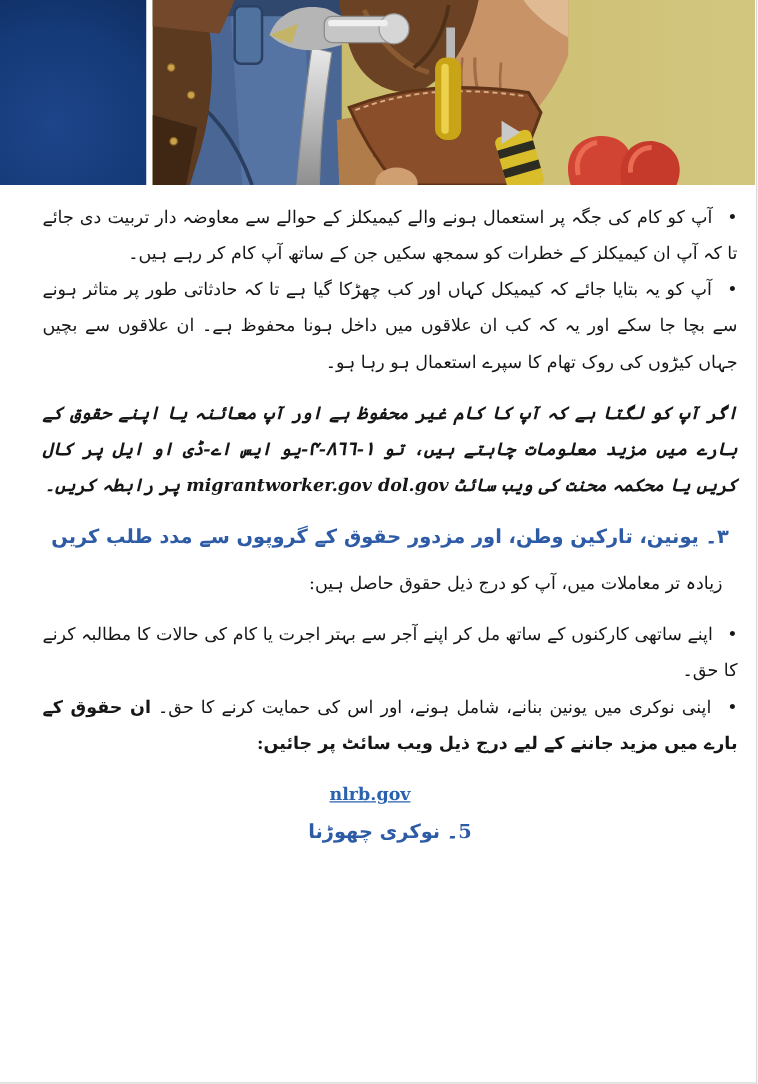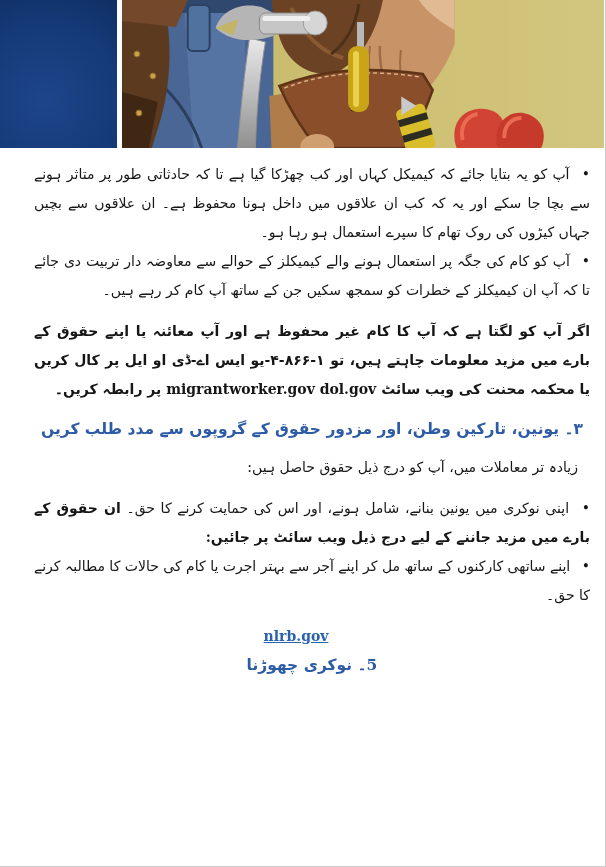--- a/index.html
+++ b/index.html
@@ -28,21 +28,21 @@
 
   
   .content {
     position: absolute; top: 160px; right: 16px; width: 556px;
     direction: rtl; text-align: justify;
     font-size: 14px; line-height: 29px;
   }
   .bullets { margin: 0 0 12px 0; padding: 0; list-style: none; }
   .bullets li { margin: 0; }
   .bullets li::before { content: "\2022\2002"; }
-  .bold-para { margin: 0 0 13px 0; font-weight: bold; }
+  .bold-para { margin: 0 0 13px 0; font-weight: bold; font-style: italic; }
   .sec-heading {
     margin: 2px 0 10px 0;
     font-size: 15.5px; line-height: 24px; font-weight: bold;
     color: var(--heading, #2d5ba6);
     text-align: center;
   }
   .intro { margin: 12px; }
   .link-line { margin: 0; text-align: center; padding-right: 32px; line-height: 29px; }
   .weblink {
     color: var(--link, #2a62ae);
@@ -147,41 +147,41 @@
           <path d="M384,138 C383,126 391,118 401,118" stroke="#ea6b52" stroke-width="4" fill="none"></path>
         </g>
       </svg>
     </div>
   </header>
 
   <main class="content">
 
     <ul class="bullets">
       <li>
-        <span>آپ کو یہ بتایا جائے کہ کیمیکل کہاں اور کب چھڑکا گیا ہے تا کہ حادثاتی طور پر متاثر ہونے سے بچا جا سکے اور یہ کہ کب ان علاقوں میں داخل ہونا محفوظ ہے۔ ان علاقوں سے بچیں جہاں کیڑوں کی روک تھام کا سپرے استعمال ہو رہا ہو۔</span>
+        <span>آپ کو کام کی جگہ پر استعمال ہونے والے کیمیکلز کے حوالے سے معاوضہ دار تربیت دی جائے تا کہ آپ ان کیمیکلز کے خطرات کو سمجھ سکیں جن کے ساتھ آپ کام کر رہے ہیں۔</span>
       </li>
       <li>
-        <span>آپ کو کام کی جگہ پر استعمال ہونے والے کیمیکلز کے حوالے سے معاوضہ دار تربیت دی جائے تا کہ آپ ان کیمیکلز کے خطرات کو سمجھ سکیں جن کے ساتھ آپ کام کر رہے ہیں۔</span>
+        <span>آپ کو یہ بتایا جائے کہ کیمیکل کہاں اور کب چھڑکا گیا ہے تا کہ حادثاتی طور پر متاثر ہونے سے بچا جا سکے اور یہ کہ کب ان علاقوں میں داخل ہونا محفوظ ہے۔ ان علاقوں سے بچیں جہاں کیڑوں کی روک تھام کا سپرے استعمال ہو رہا ہو۔</span>
       </li>
     </ul>
 
     <p class="bold-para">اگر آپ کو لگتا ہے کہ آپ کا کام غیر محفوظ ہے اور آپ معائنہ یا اپنے حقوق کے بارے میں مزید معلومات چاہتے ہیں، تو ۱-۸۶۶-۴-یو ایس اے-ڈی او ایل پر کال کریں یا محکمہ محنت کی ویب سائٹ migrantworker.gov dol.gov پر رابطہ کریں۔</p>
 
 
     <h2 class="sec-heading">۳۔ یونین، تارکین وطن، اور مزدور حقوق کے گروپوں سے مدد طلب کریں</h2>
 
     <p class="intro">زیادہ تر معاملات میں، آپ کو درج ذیل حقوق حاصل ہیں:</p>
 
     <ul class="bullets">
       <li>
+        <span>اپنے ساتھی کارکنوں کے ساتھ مل کر اپنے آجر سے بہتر اجرت یا کام کی حالات کا مطالبہ کرنے کا حق۔</span>
+      </li>
+      <li>
         <span>اپنی نوکری میں یونین بنانے، شامل ہونے، اور اس کی حمایت کرنے کا حق۔</span>
         <strong>ان حقوق کے بارے میں مزید جاننے کے لیے درج ذیل ویب سائٹ پر جائیں:</strong>
-      </li>
-      <li>
-        <span>اپنے ساتھی کارکنوں کے ساتھ مل کر اپنے آجر سے بہتر اجرت یا کام کی حالات کا مطالبہ کرنے کا حق۔</span>
       </li>
     </ul>
 
     <p class="link-line">
       <a class="weblink" href="#">nlrb.gov</a>
     </p>
 
 
     <h2 class="sec-heading">5۔ نوکری چھوڑنا</h2>
 

